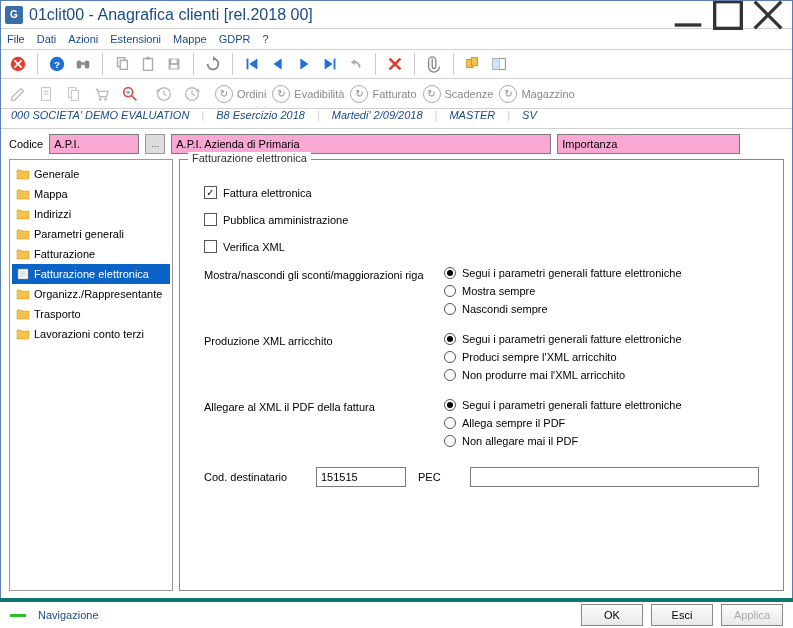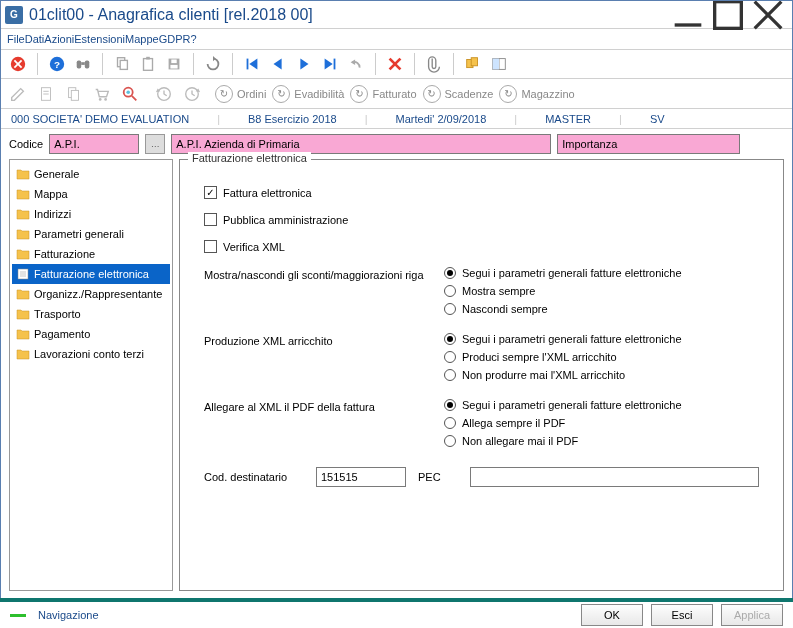--- a/index.html
+++ b/index.html
@@ -5,36 +5,36 @@
 * { box-sizing: border-box; margin: 0; padding: 0; font-family: "Segoe UI", Tahoma, sans-serif; font-size: 11px; }
 body { background: #fff; width: 793px; height: 628px; overflow: hidden; border: 1px solid #5a7fb0; }
 
 
 .titlebar { height: 28px; background: #fff; display: flex; align-items: center; padding: 0 4px; border-bottom: 1px solid #d0d0d0; }
 .titlebar .app-icon { width: 18px; height: 18px; background: #3a6ea5; color: #fff; display: flex; align-items: center; justify-content: center; border-radius: 2px; margin-right: 6px; font-weight: bold; font-size: 10px; }
 .titlebar .title-text { flex: 1; color: #1a4a8a; font-size: 16px; }
 .titlebar .win-btn { width: 40px; height: 28px; display: flex; align-items: center; justify-content: center; color: #333; font-size: 13px; cursor: pointer; }
 
 
-.menubar { height: 20px; display: flex; align-items: center; padding: 0 6px; color: #1a4a8a; }
+.menubar { height: 20px; display: flex; align-items: center; padding: 0 6px; gap: 12px; color: #1a4a8a; }
 .menubar span { cursor: pointer; }
 
 
 .toolbar1 { height: 30px; display: flex; align-items: center; padding: 0 6px; gap: 4px; border-top: 1px solid #d0d0d0; border-bottom: 1px solid #d0d0d0; }
 .toolbar1 .sep { width: 1px; height: 22px; background: #ccc; margin: 0 4px; }
 .tb-btn { width: 22px; height: 22px; display: flex; align-items: center; justify-content: center; cursor: pointer; font-size: 14px; }
 .tb-btn svg { width: 18px; height: 18px; }
 
 
 .toolbar2 { height: 30px; display: flex; align-items: center; padding: 0 6px; gap: 6px; border-bottom: 1px solid #d0d0d0; color: #888; }
 .toolbar2 .lbl-btn { display: flex; align-items: center; gap: 4px; color: #888; cursor: pointer; }
 .toolbar2 .icon-circ { width: 18px; height: 18px; border: 1.5px solid #aaa; border-radius: 50%; display: flex; align-items: center; justify-content: center; font-size: 10px; }
 
 
-.status-strip { height: 20px; display: flex; align-items: center; padding: 0 6px; gap: 24px; border-bottom: 1px solid #d0d0d0; color: #1a4a8a; font-size: 11px; }
+.status-strip { height: 20px; display: flex; align-items: flex-start; padding: 0 6px; gap: 8px; border-bottom: 1px solid #d0d0d0; color: #1a4a8a; font-size: 11px; font-style: italic; }
 .status-strip .seg { padding: 0 4px; }
 .status-strip .divider { color: #ccc; }
 
 
 .codice-row { height: 30px; display: flex; align-items: center; padding: 4px 8px; gap: 6px; }
 .codice-row label { color: #000; }
 .codice-row input { height: 20px; border: 1px solid #7a7a7a; padding: 0 4px; color: #000; background: #f9a8d4; }
 .codice-row .lookup { width: 20px; height: 20px; background: #ddd; border: 1px solid #999; display: flex; align-items: center; justify-content: center; cursor: pointer; font-size: 9px; color: #555; }
 
 
@@ -356,26 +356,20 @@
       <div class="side-item">
         <span class="folder-ic"><svg viewBox="0 0 14 12">
             <path d="M1 2 L5 2 L6 3 L13 3 L13 11 L1 11 Z" fill="#f5c24c" stroke="#c89020" stroke-width="0.5"></path>
           </svg></span>
         <span>Trasporto</span>
       </div>
       <div class="side-item">
         <span class="folder-ic"><svg viewBox="0 0 14 12">
             <path d="M1 2 L5 2 L6 3 L13 3 L13 11 L1 11 Z" fill="#f5c24c" stroke="#c89020" stroke-width="0.5"></path>
           </svg></span>
-        <span>Pagamento</span>
-      </div>
-      <div class="side-item">
-        <span class="folder-ic"><svg viewBox="0 0 14 12">
-            <path d="M1 2 L5 2 L6 3 L13 3 L13 11 L1 11 Z" fill="#f5c24c" stroke="#c89020" stroke-width="0.5"></path>
-          </svg></span>
         <span>Lavorazioni conto terzi</span>
       </div>
     </div>
   <div class="content">
     <div class="fs">
       <div class="fs-title">Fatturazione elettronica</div>
 
       <div class="chk-row">
         <span class="chk checked"></span>
         <span>Fattura elettronica</span>

